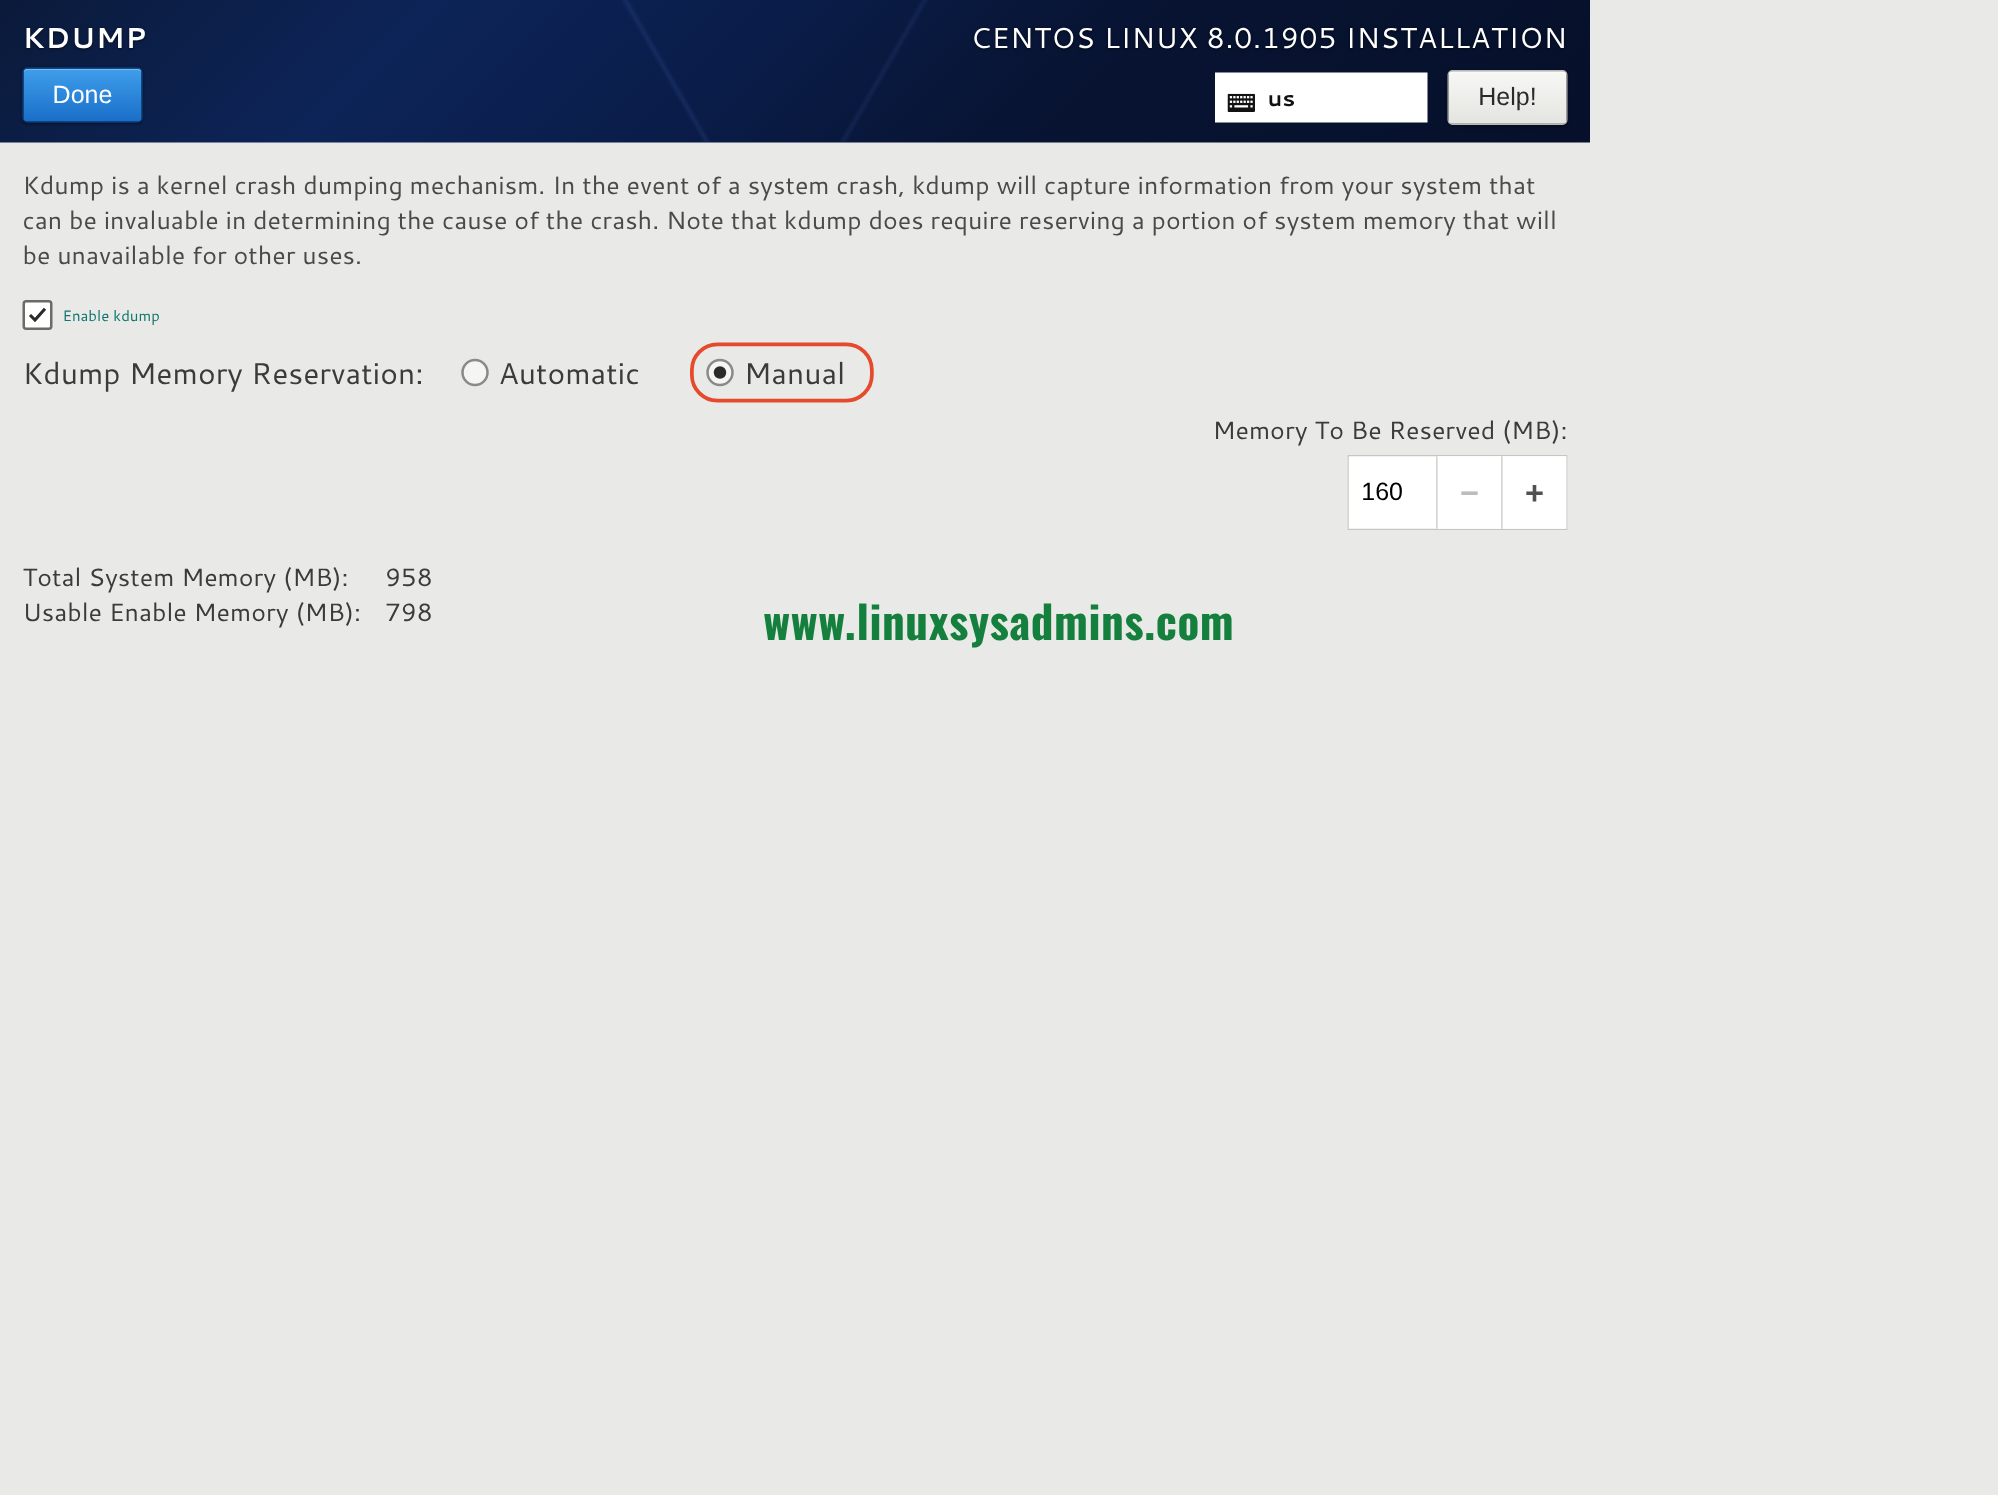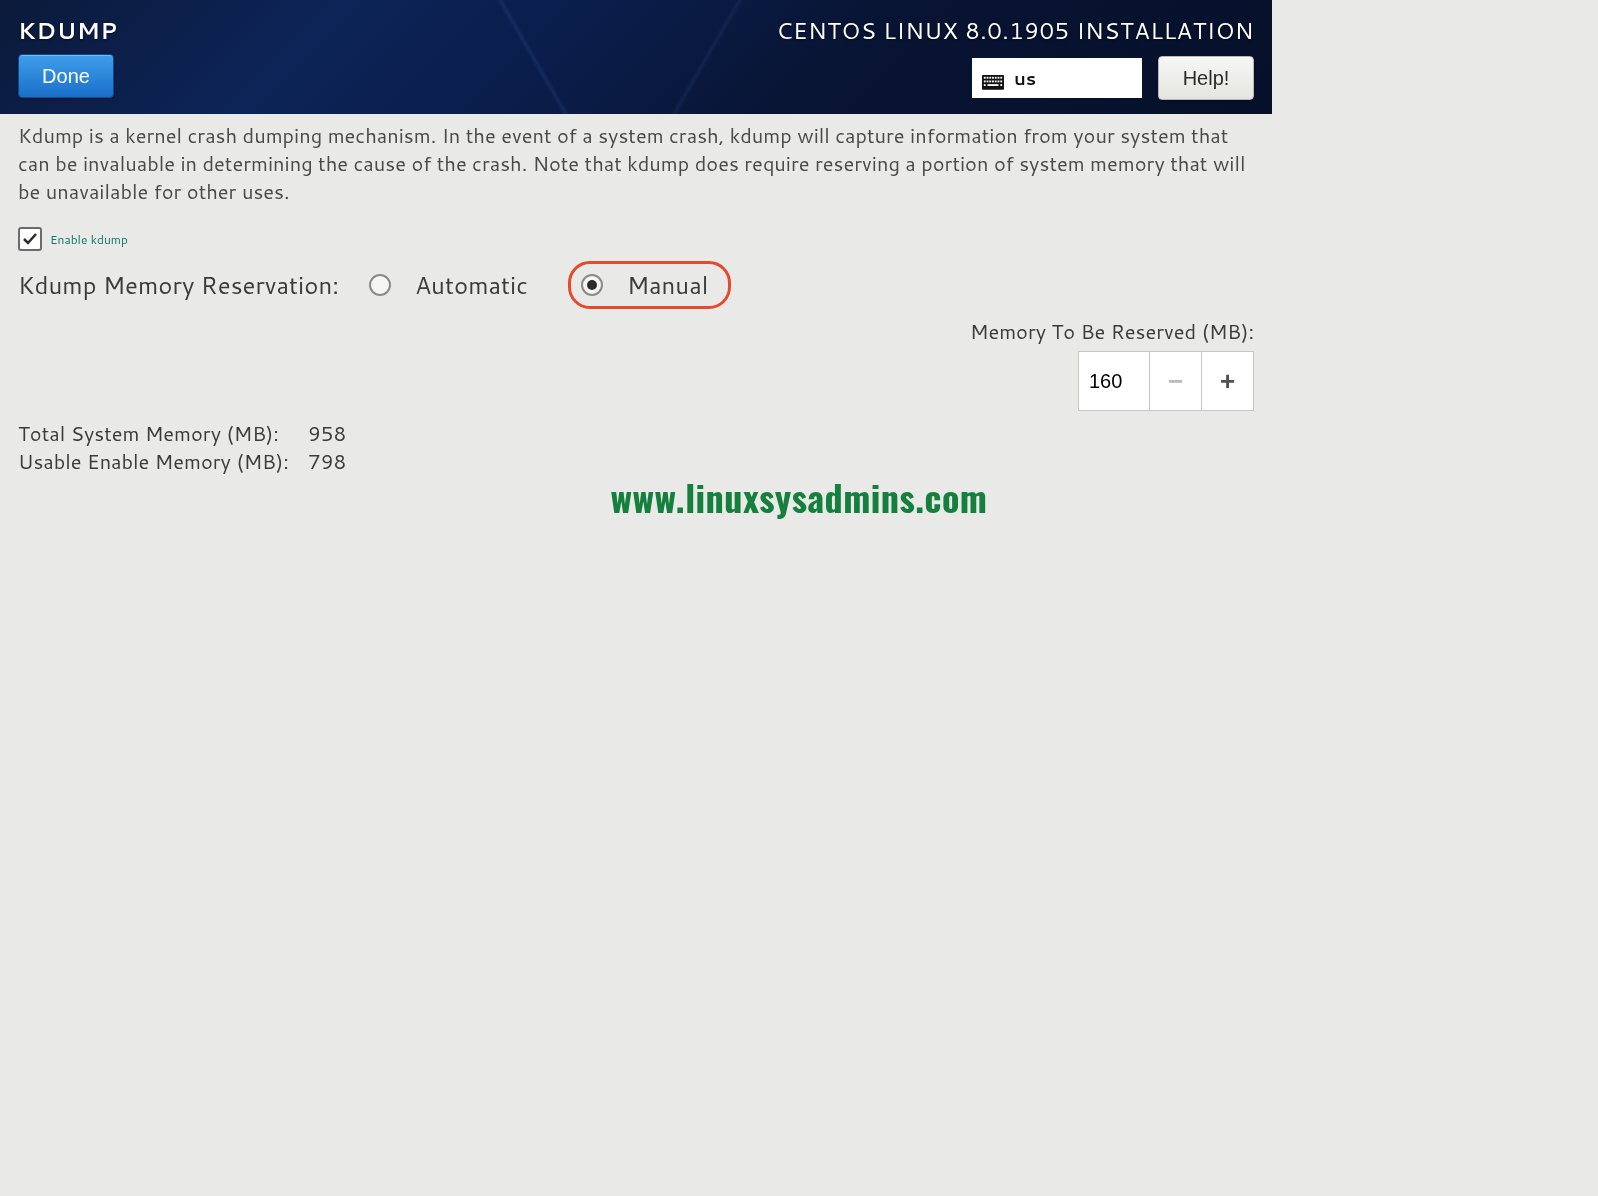--- a/index.html
+++ b/index.html
@@ -76,21 +76,21 @@
     height: 44px;
     background: linear-gradient(to bottom, #f7f7f5, #e4e4e0);
     border: 1px solid #b9b9b4;
     border-radius: 4px;
     color: #2a2a2a;
     font-size: 20px;
     cursor: pointer;
     box-shadow: inset 0 1px 0 rgba(255,255,255,0.8), 0 1px 2px rgba(0,0,0,0.25);
   }
   .body {
-    padding: 7px 18px;
+    padding: 20px 18px;
   }
   .desc {
     font-size: 20px;
     line-height: 1.4;
     color: #4a4a4a;
     margin-bottom: 22px;
   }
   .enable-row {
     display:flex; align-items:center; gap:8px;
     font-size: 12px; color:#0f766e;
@@ -104,21 +104,21 @@
     display:inline-flex; align-items:center; justify-content:center;
     cursor:pointer;
   }
   .chk svg { width:16px; height:16px; }
   .reservation-row {
     display:flex; align-items:center; gap:30px;
     font-size: 24px; margin-bottom: 8px;
   }
   .radio-group { display:flex; align-items:center; gap:40px; }
   .radio {
-    display:flex; align-items:center; gap:24px;
+    display:flex; align-items:center; gap:8px;
     cursor:pointer;
   }
   .radio-dot {
     width:22px; height:22px; border-radius:50%;
     border: 2px solid #8a8a86;
     background:#f5f5f3;
     display:inline-flex; align-items:center; justify-content:center;
   }
   .radio-dot.inner::after {
     content:""; width:10px; height:10px; border-radius:50%;
@@ -152,21 +152,21 @@
     border-left: 1px solid #c7c7c2;
     background: #fff;
     font-size: 26px;
     font-weight: 600;
     color:#515151;
     cursor:pointer;
     border-top:none; border-right:none; border-bottom:none;
   }
   .step-btn.minus { color:#bcbcb8; }
   .meminfo {
-    margin-top: 8px;
+    margin-top: 24px;
     font-size: 20px;
   }
   .meminfo-row { display:flex; gap:6px; }
   .meminfo-label { width: 284px; }
   .watermark {
     position: absolute;
     left: 50%; transform: translateX(-50%);
     top: 470px;
     font-family: "Arial Narrow", Impact, "Oswald", sans-serif;
     font-stretch: condensed;

